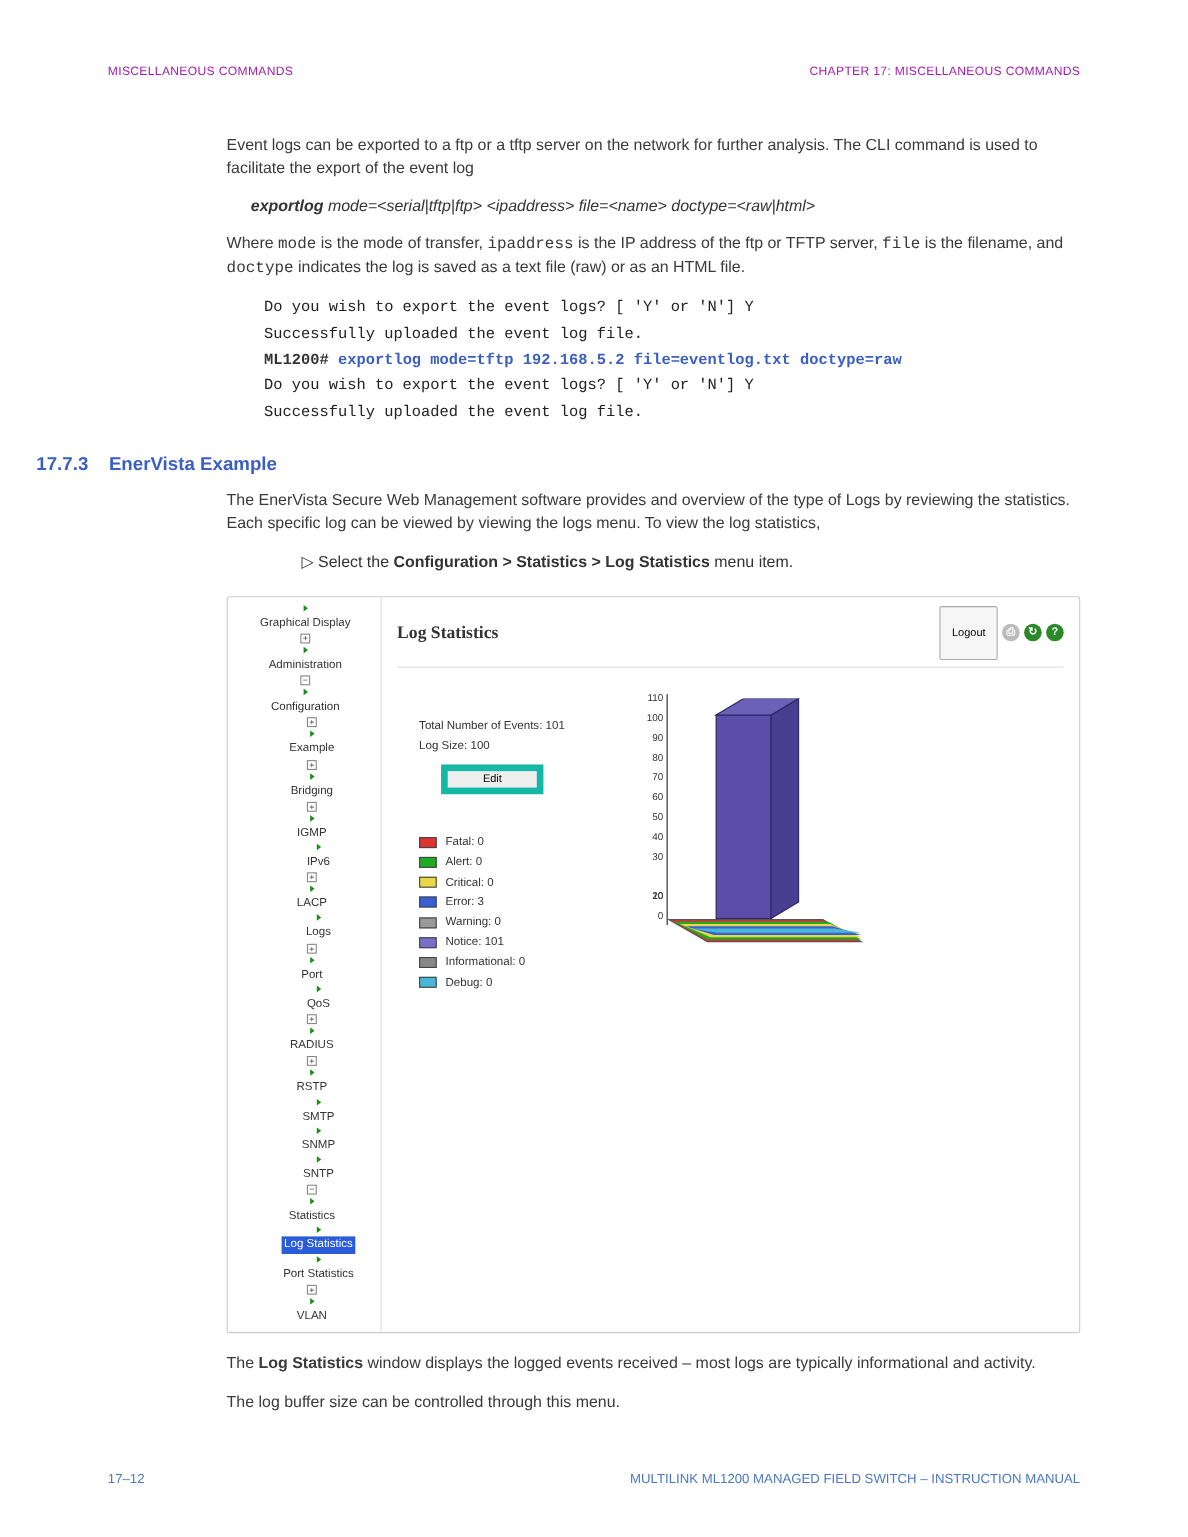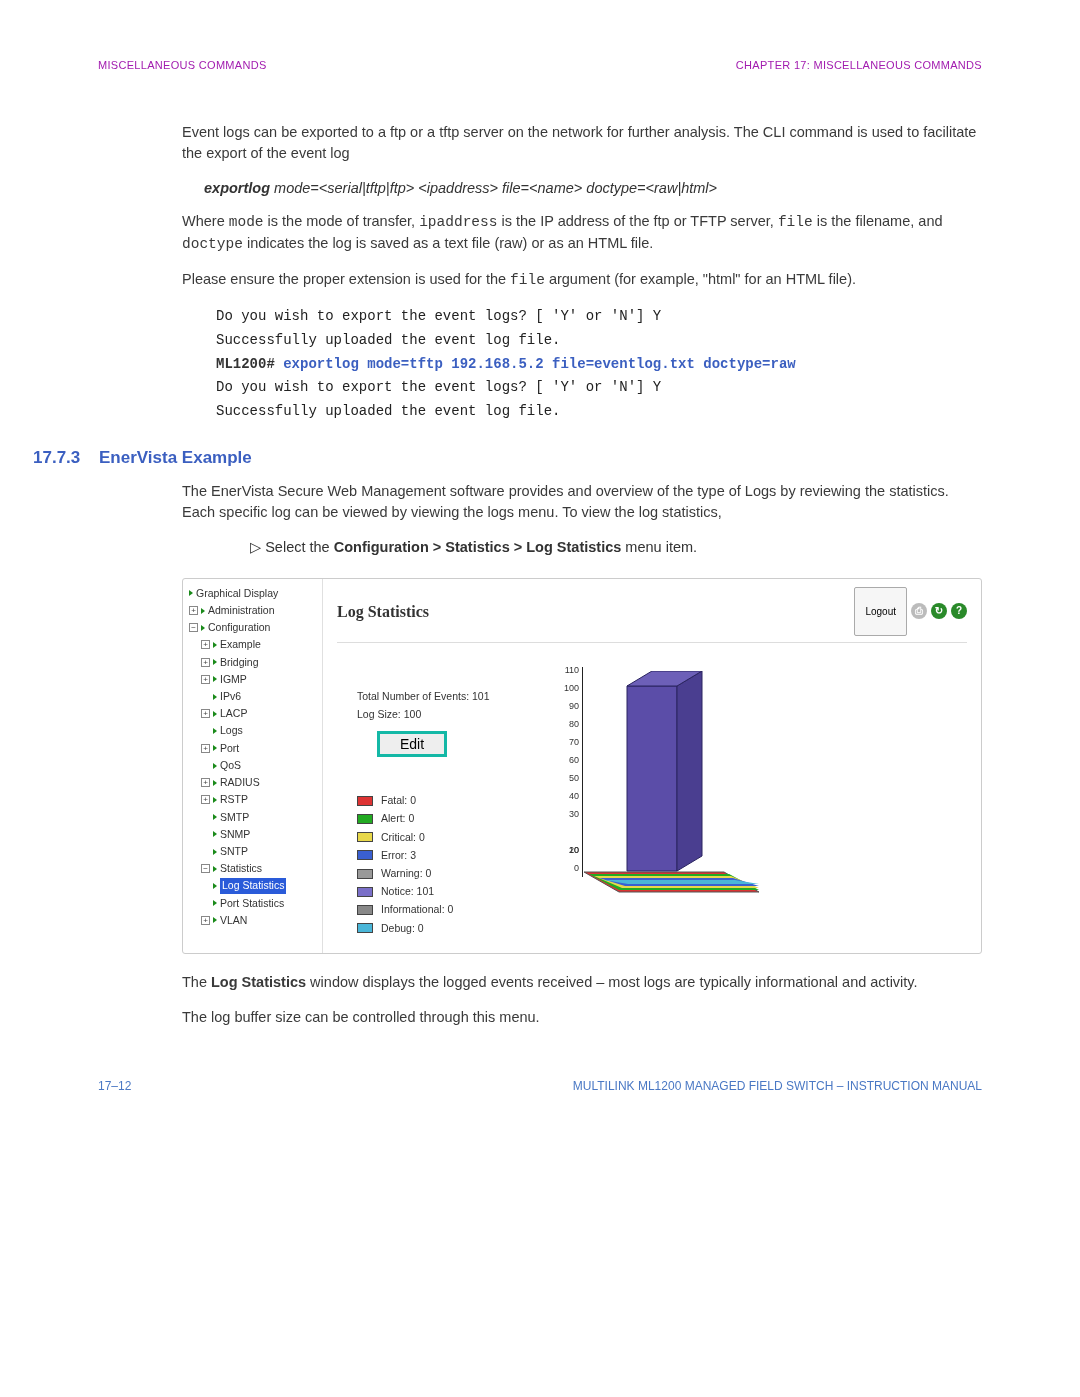--- a/index.html
+++ b/index.html
@@ -7,51 +7,51 @@
     font-family: "Segoe UI", Arial, sans-serif;
     font-size: 14px;
     color: #333;
     background: #fff;
     width: 1080px;
     margin: 0 auto;
     padding: 58px 98px 40px 98px;
     line-height: 1.45;
   }
   .header-row { display: flex; justify-content: space-between; font-size: 11px; color: #a21caf; letter-spacing: 0.3px; margin-bottom: 48px; }
-  .content-col { margin-left: 84px; }
+  .content-col { margin-left: 108px; }
   .para { margin-bottom: 14px; font-size: 14.5px; color: #3a3a3a; }
   .syntax-line { margin: 10px 0 12px 22px; font-style: italic; font-size: 14.5px; }
   .syntax-line .cmd { font-weight: bold; font-style: italic; }
   code.mono { font-family: "Courier New", monospace; font-style: normal; }
   .cli-block { margin: 14px 0 22px 34px; font-family: "Courier New", monospace; font-size: 14px; line-height: 1.7; }
   .cli-block .prompt { font-weight: bold; }
   .cli-block .cmdinput { color: #3b5fc0; font-weight: bold; }
   .cli-block .out { color: #222; }
   .section-head { display: flex; gap: 12px; color: #3b5fc0; font-weight: 600; font-size: 17px; margin: 18px 0 10px -65px; }
   .section-head .num { width: 54px; }
   .step-row { margin-left: 88px; text-indent: -20px; font-size: 14.5px; }
   .step-row .tri { font-family: Arial; }
   
   .ev-shot { border: 1px solid #ccc; background: #fff; margin: 20px 0 18px 0; border-radius: 3px; overflow: hidden; }
   .ev-body { display: flex; min-height: 374px; }
   .ev-tree { width: 140px; font-size: 10.5px; padding: 6px 4px 6px 6px; border-right: 1px solid #e0e0e0; }
-  .ev-tree .node { white-space: nowrap; padding: 1px 0; display: flex; align-items: center; gap: 3px; }
+  .ev-tree .node { white-space: nowrap; padding: 1px 0; display: flex; align-items: center; gap: 3px; flex-direction: column; }
   .ev-tree .arrow { display:inline-block; width:0; height:0; border-left:4px solid #1a8a1a; border-top:3px solid transparent; border-bottom:3px solid transparent; }
   .ev-tree .plus,.ev-tree .minus { display:inline-block; width:9px;height:9px;border:1px solid #888;font-size:8px;line-height:7px;text-align:center;color:#444;background:#fff; }
   .ev-tree .sel { background:#2a5bd9; color:#fff; padding:0 2px; }
   .ev-main { flex:1; padding: 8px 14px 10px 14px; position: relative; }
   .ev-title-row { display:flex; justify-content: space-between; align-items:center; border-bottom:1px solid #ddd; padding-bottom:6px; margin-bottom:6px; }
   .ev-title { font-family: Georgia, serif; font-weight:bold; font-size:16px; }
   .ev-btns { display:flex; gap:4px; align-items:center; }
   .ev-logout { font-size:10px; padding:18px 10px; border:1px solid #aaa; border-radius:2px; background:#f6f6f6; }
   .ev-ico { width:16px;height:16px;border-radius:50%; display:flex;align-items:center;justify-content:center;font-size:10px;color:#fff;font-weight:bold; }
   .ev-content-row { display:flex; gap:10px; }
   .ev-left { width:200px; font-size:10.5px; padding-top:40px; padding-left:20px; }
   .ev-left .row { margin-bottom:3px; }
-  .ev-edit { font-size:14px; padding:2px 20px; border:3px solid #14b8a6; background:#eee; margin-top:6px; margin-left:20px; }
+  .ev-edit { font-size:10px; padding:2px 32px; border:6px solid #14b8a6; background:#eee; margin-top:6px; margin-left:20px; }
   .ev-legend { margin-top:36px; font-size:10.5px;text-align:right; }
   .ev-legend .lrow { display:flex; align-items:center; gap:8px; margin-bottom:3px; }
   .ev-legend .sw { width:16px; height:10px; border:1px solid #444; }
   .ev-chart { position:relative; width:210px; height:235px; margin-top:18px; }
   .ev-chart .ylabel { position:absolute; right:178px; font-size:9px; transform:translateY(-50%); }
   .ev-chart .axis { position:absolute; left:35px; top:0; bottom:25px; border-left:1px solid #222; }
   .ev-chart .floor { position:absolute; }
   .footer-row { display:flex; justify-content: space-between; font-size:12px; color:#4a78c4; margin-top: 50px; }
 </style>
 </head>
@@ -66,23 +66,20 @@
   <p class="para">Event logs can be exported to a ftp or a tftp server on the network for further analysis. The CLI command is used to facilitate the export of the event log</p>
 
   <p class="syntax-line">
     <span class="cmd">exportlog</span><span> mode=&lt;serial|tftp|ftp&gt; &lt;ipaddress&gt; file=&lt;name&gt; doctype=&lt;raw|html&gt;</span>
   </p>
 
   <p class="para">
     <span>Where </span><code class="mono">mode</code><span> is the mode of transfer, </span><code class="mono">ipaddress</code><span> is the IP address of the ftp or TFTP server, </span><code class="mono">file</code><span> is the filename, and </span><code class="mono">doctype</code><span> indicates the log is saved as a text file (raw) or as an HTML file.</span>
   </p>
 
-  <p class="para">
-    <span>Please ensure the proper extension is used for the </span><code class="mono">file</code><span> argument (for example, "html" for an HTML file).</span>
-  </p>
 
   <div class="cli-block">
     <div class="out">Do you wish to export the event logs? [ 'Y' or 'N'] Y</div>
     <div class="out">Successfully uploaded the event log file.</div>
     <div><span class="prompt">ML1200#</span><span class="cmdinput"> exportlog mode=tftp 192.168.5.2 file=eventlog.txt doctype=raw</span></div>
     <div class="out">Do you wish to export the event logs? [ 'Y' or 'N'] Y</div>
     <div class="out">Successfully uploaded the event log file.</div>
   </div>
 </div>
 

